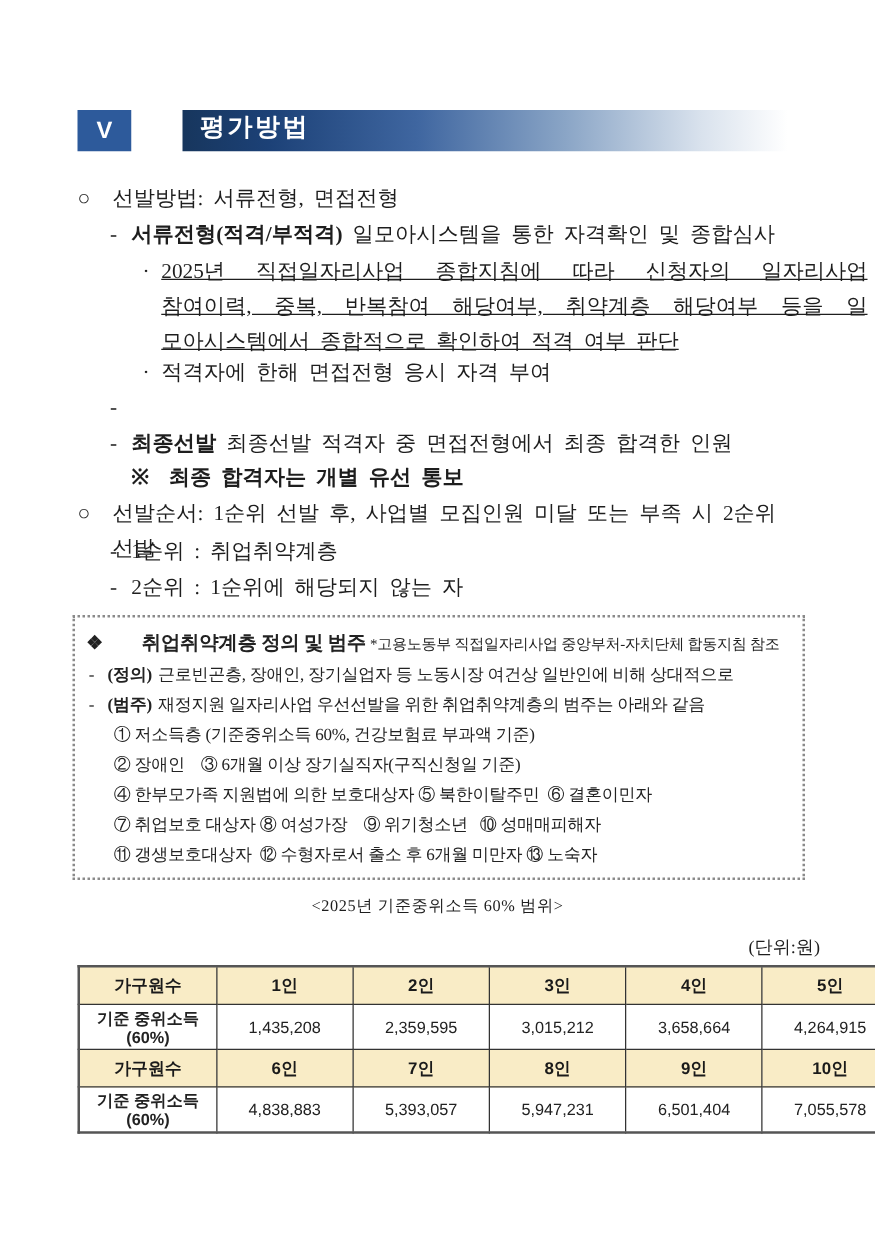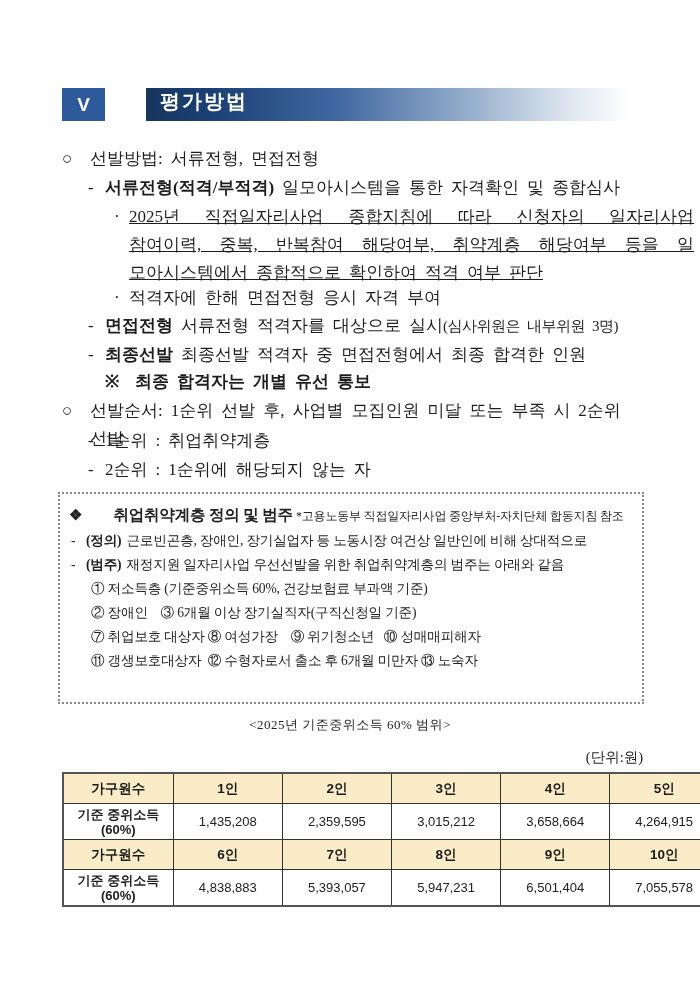--- a/index.html
+++ b/index.html
@@ -49,21 +49,21 @@
   .bh-title { font-weight:bold; font-size:15.5px;margin-left:28px; }
   .bh-note { font-size:12px; }
   .box-line { display:flex; }
   .bmk { width:15px; flex:none; padding-left:2px; }
   .bbold { font-weight:bold; flex:none; padding-right:5px; }
   .box-cont { padding-left:62px; }
   .box-item { padding-left:22px; white-space:pre-wrap; }
 
   
   .tbl-title { position:absolute; left:0; top:716px; width:700px; text-align:center; font-size:13px; letter-spacing:0.5px; }
-  .unit-label { position:absolute; top:748px; right:57px; font-size:14.5px; }
+  .unit-label { position:absolute; top:748px; right:44px; font-size:14.5px; }
   table.median {
     position:absolute; left:62px; top:772px; width:658px;
     border-collapse:collapse; table-layout:fixed;
     font-family:"Liberation Sans","DejaVu Sans",sans-serif;
     border:2px solid #555;
   }
   table.median td { border:1px solid #333; text-align:center; vertical-align:middle; }
   tr.hdr td { background:#f9ecc6; font-weight:bold; font-size:13.5px; height:27px; color:#1a1a1a; }
   tr.val td { font-size:13px; height:33px; color:#222; }
   td.rlabel { font-weight:bold; font-size:12.5px; line-height:15px; color:#1a1a1a;margin-left:12px; }
@@ -103,21 +103,20 @@
     </div>
   </div>
 
   <div class="line lv3" style="top:284px">
     <span class="mk3">·</span>
     <span>적격자에 한해 면접전형 응시 자격 부여</span>
   </div>
 
   <div class="line lv2" style="top:312px">
     <span class="mk2">-</span>
-    <span><span class="b">면접전형</span><span> 서류전형 적격자를 대상으로 실시</span><span class="narrow">(심사위원은 내부위원 3명)</span></span>
   </div>
 
   <div class="line lv2" style="top:341px">
     <span class="mk2">-</span>
     <span><span class="b">최종선발</span><span> 최종선발 적격자 중 면접전형에서 최종 합격한 인원</span></span>
   </div>
 
   <div class="line lv-note" style="top:368px">
     <span class="mk4">※</span>
     <span class="b">최종 합격자는 개별 유선 통보</span>
@@ -149,20 +148,21 @@
       <span class="bbold">(정의)</span>
       <span>근로빈곤층, 장애인, 장기실업자 등 노동시장 여건상 일반인에 비해 상대적으로</span>
     </div>
     <div class="box-line">
       <span class="bmk">-</span>
       <span class="bbold">(범주)</span>
       <span>재정지원 일자리사업 우선선발을 위한 취업취약계층의 범주는 아래와 같음</span>
     </div>
     <div class="box-item">① 저소득층 (기준중위소득 60%, 건강보험료 부과액 기준)</div>
     <div class="box-item">② 장애인    ③ 6개월 이상 장기실직자(구직신청일 기준)</div>
+    <div class="box-item">④ 한부모가족 지원법에 의한 보호대상자 ⑤ 북한이탈주민  ⑥ 결혼이민자</div>
     <div class="box-item">⑦ 취업보호 대상자 ⑧ 여성가장    ⑨ 위기청소년   ⑩ 성매매피해자</div>
     <div class="box-item">⑪ 갱생보호대상자  ⑫ 수형자로서 출소 후 6개월 미만자 ⑬ 노숙자</div>
   </div>
 
   <div class="tbl-title">&lt;2025년 기준중위소득 60% 범위&gt;</div>
   <div class="unit-label">(단위:원)</div>
 
   <table class="median">
     <colgroup>
         <col class="c0">

